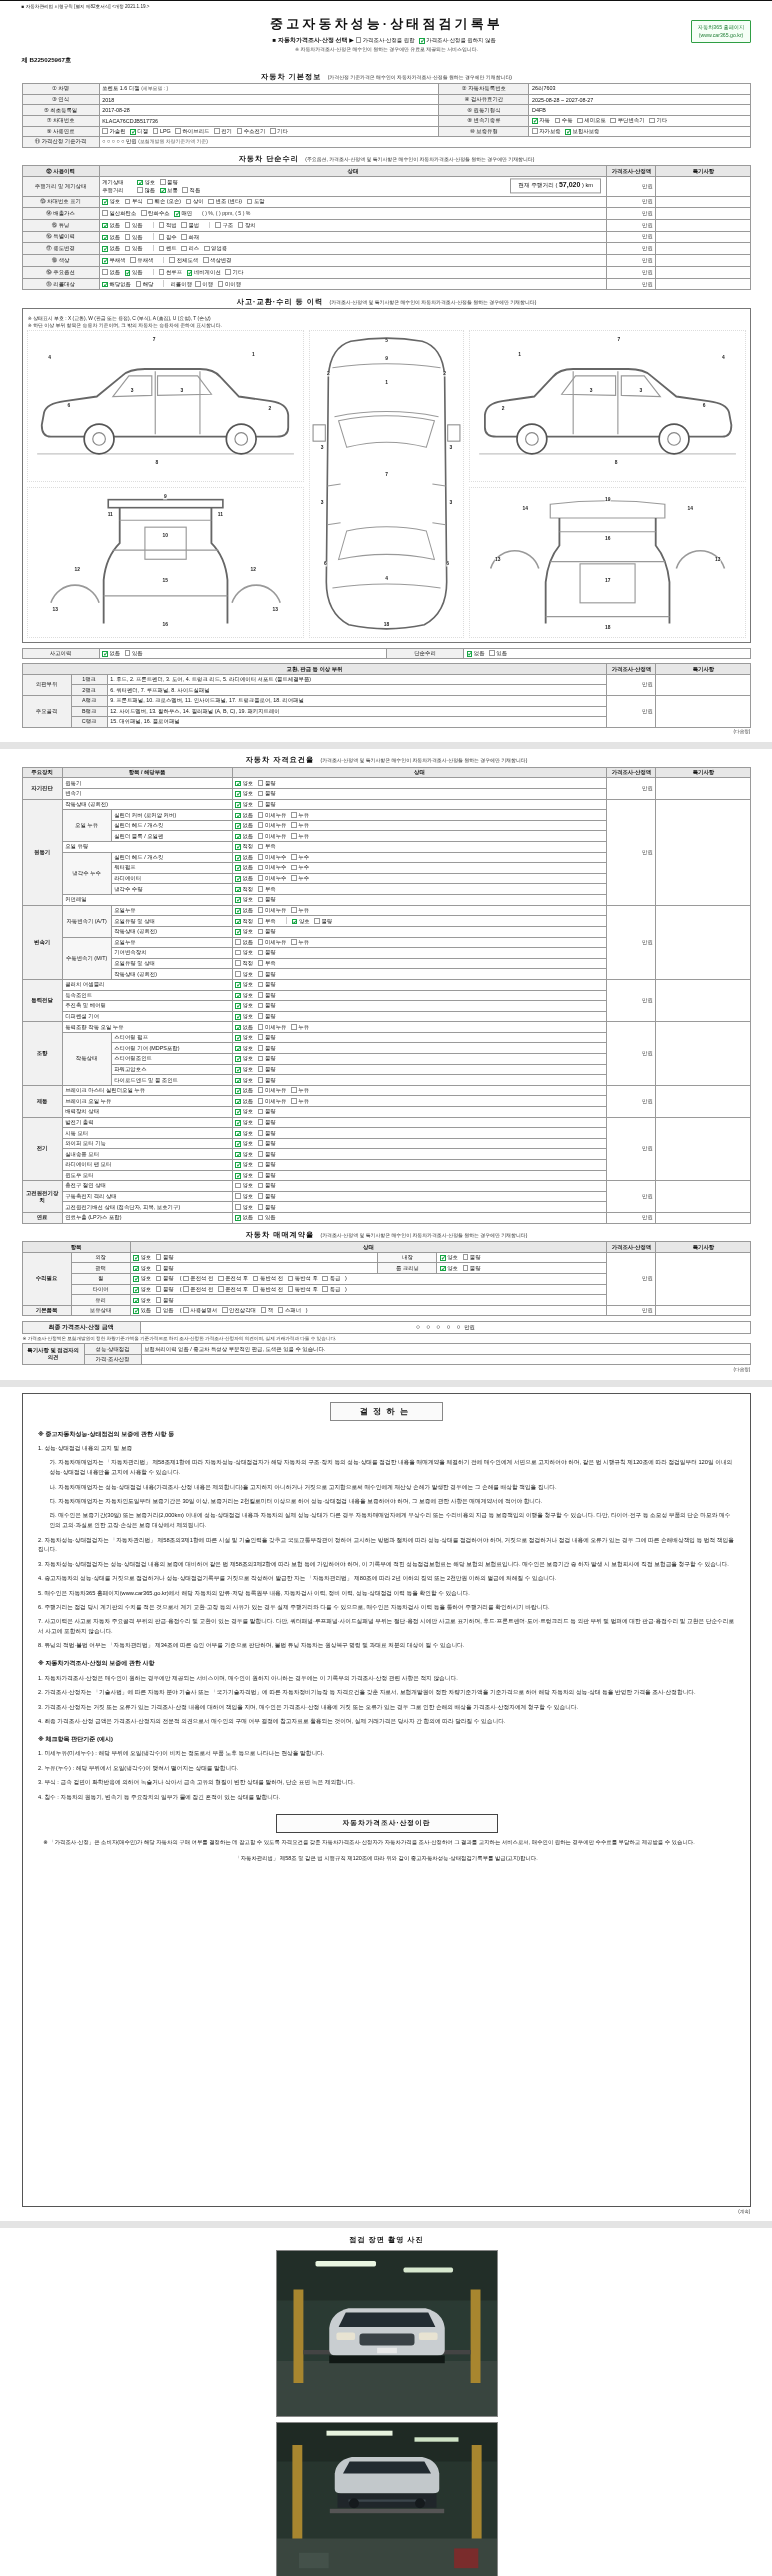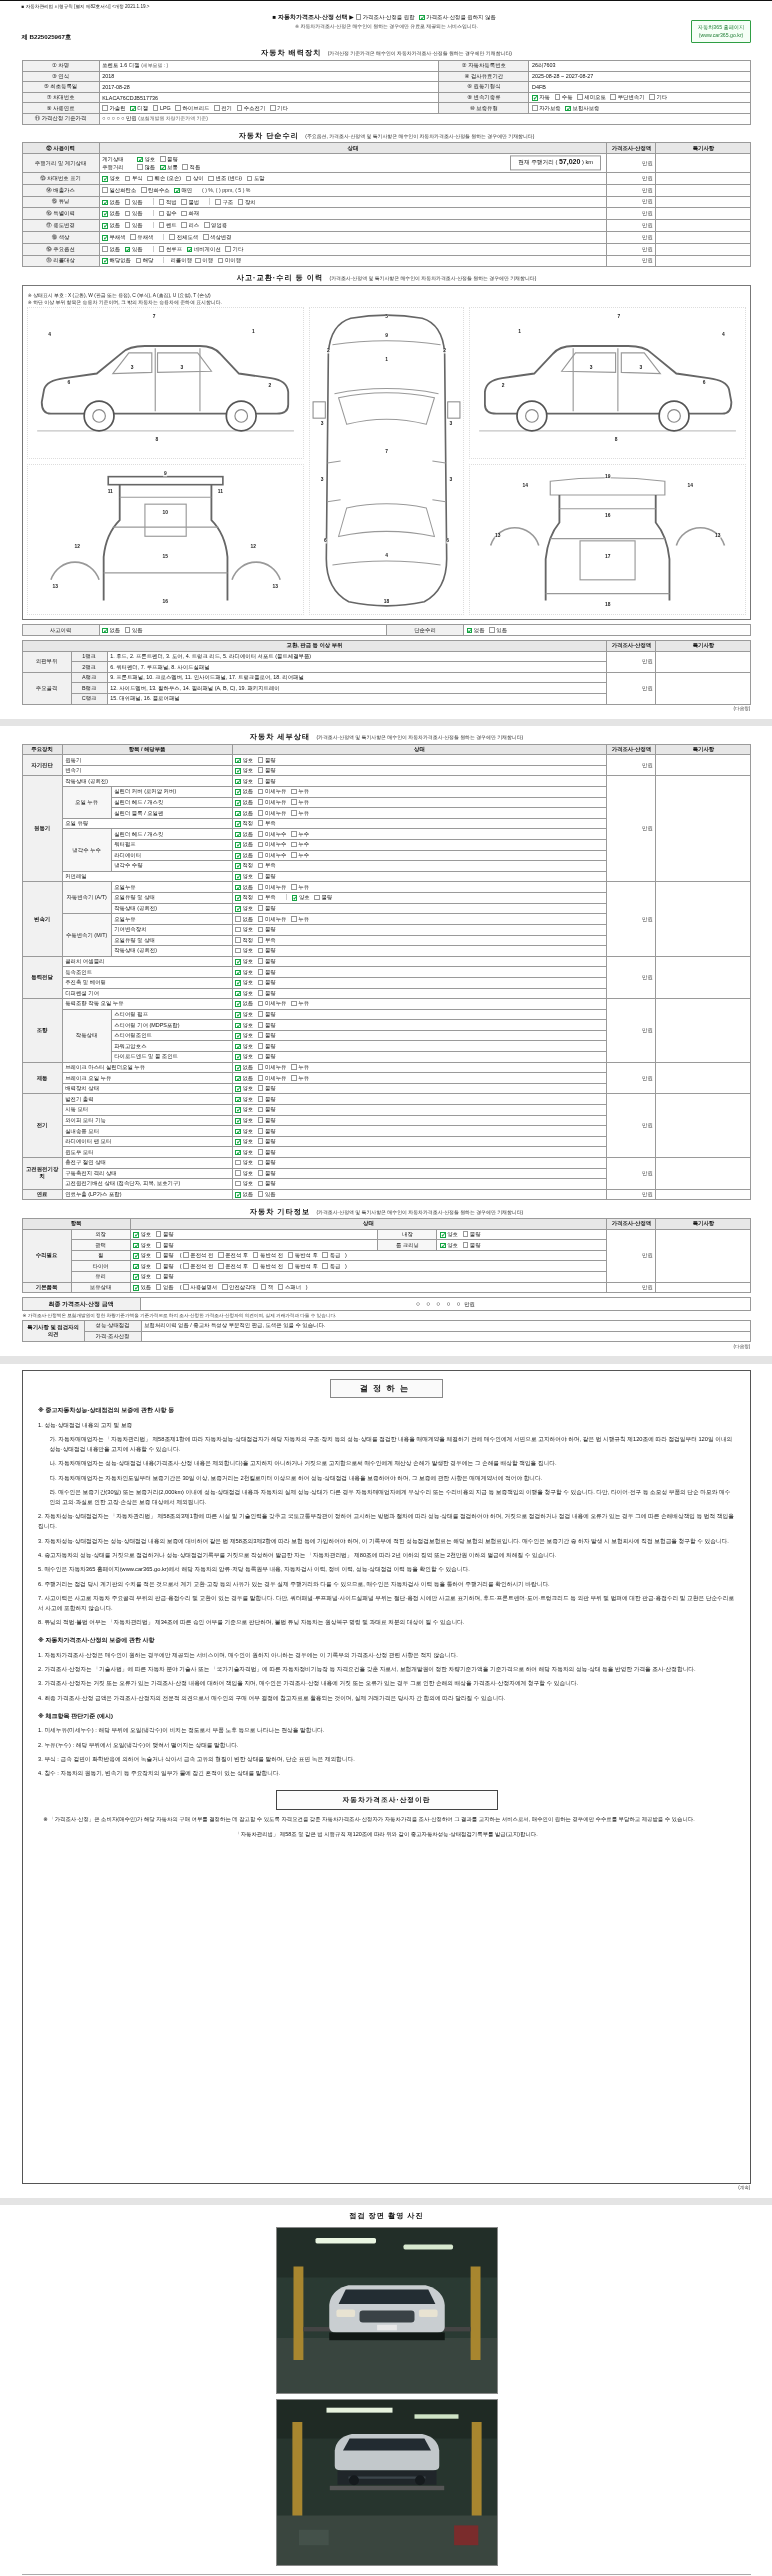--- a/index.html
+++ b/index.html
@@ -70,33 +70,34 @@
   .signband{text-align:center;font-weight:bold;font-size:6.7px;border-top:0.5px solid #aaa;margin-top:8.2px;padding-top:6.2px;letter-spacing:2.6px}
 </style>
 </head>
 <body>
 
 <div class="page">
 
   <div class="formref">■ 자동차관리법 시행규칙 [별지 제82호서식] &lt;개정 2021.1.19.&gt;</div>
 
   <section>
+    <h1>중고자동차성능·상태점검기록부</h1>
     <div class="selectline">
       <span>■ 자동차가격조사·산정 선택 ▶</span>
       <span id="select-opts"><span class="opt"><span class="bx"></span><span class="ol">가격조사·산정을 원함</span></span><span class="opt"><span class="bx chk">✔</span><span class="ol">가격조사·산정을 원하지 않음</span></span></span>
     </div>
     <div class="selnote">※ 자동차가격조사·산정은 매수인이 원하는 경우에만 유료로 제공되는 서비스입니다.</div>
     <div class="car365">
       <div>자동차365 홈페이지</div>
       <div>(www.car365.go.kr)</div>
     </div>
     <div class="docno">제 B225025967호</div>
 
     <div class="secband">
-      <b>자동차 배력장치</b>
+      <b>자동차 기본정보</b>
       <span class="secnote">(가격산정 기준가격은 매수인이 자동차가격조사·산정을 원하는 경우에만 기재합니다)</span>
     </div>
     <table class="ftable">
       <colgroup>
           <col style="width:77px">
           <col>
           <col style="width:90px">
           <col style="width:222px">
         </colgroup>
       <tbody>
@@ -432,21 +433,21 @@
           </tr>
         </tbody>
     </table>
     <div class="marker">(다음장)</div>
   </section>
 
   <div class="gap"></div>
 
   <section>
     <div class="secband">
-      <b>자동차 세부상태</b>
+      <b>자동차 자격요건을</b>
       <span class="secnote">(가격조사·산정액 및 특기사항은 매수인이 자동차가격조사·산정을 원하는 경우에만 기재합니다)</span>
     </div>
     <table class="ftable">
       <colgroup>
           <col style="width:40px">
           <col style="width:49px">
           <col style="width:121px">
           <col>
           <col style="width:49px">
           <col style="width:95px">
@@ -658,21 +659,21 @@
             <td class="gname" rowspan="1">연료</td>
             <td class="item" colspan="2">연료누출 (LP가스 포함)</td>
             <td class="state"><span class="opt"><span class="bx chk">✔</span><span class="ol">없음</span></span><span class="opt"><span class="bx"></span><span class="ol">있음</span></span></td>
             <td class="price" rowspan="1">만원</td>
             <td class="notecell" rowspan="1"></td>
           </tr>
         </tbody>
     </table>
 
     <div class="secband">
-      <b>자동차 기타정보</b>
+      <b>자동차 매매계약을</b>
       <span class="secnote">(가격조사·산정액 및 특기사항은 매수인이 자동차가격조사·산정을 원하는 경우에만 기재합니다)</span>
     </div>
     <table class="ftable">
       <colgroup>
           <col style="width:49px">
           <col style="width:59px">
           <col>
           <col style="width:59px">
           <col style="width:170px">
           <col style="width:49px">

